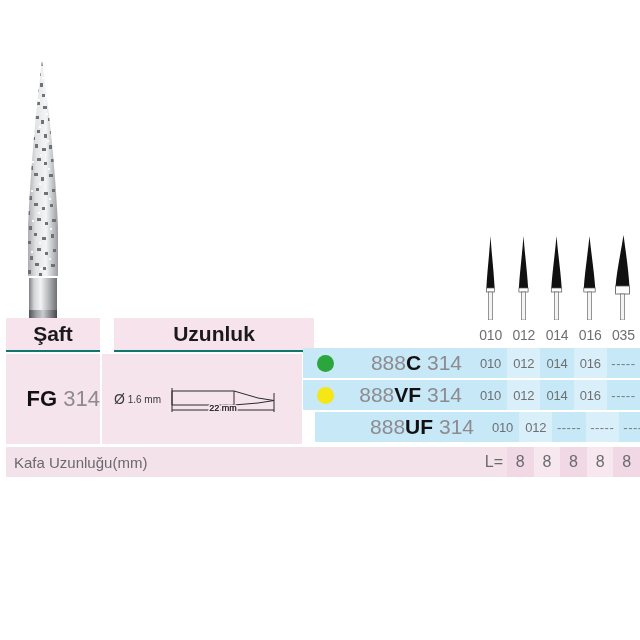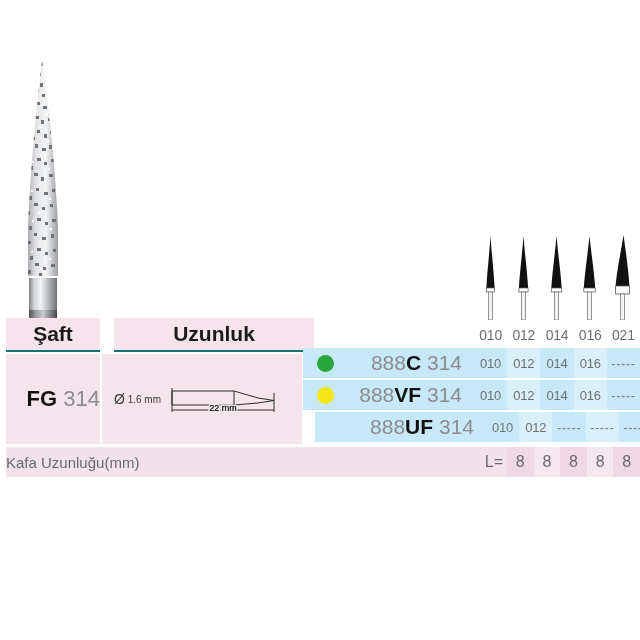--- a/index.html
+++ b/index.html
@@ -91,21 +91,21 @@
     font-size: 13px; color: #6f6f72; letter-spacing: -0.2px;
   }
   .val-cell.alt  { background: #c7e8f7; }
   .val-cell.alt2 { background: #d9f0fa; }
   .dash { letter-spacing: 0.5px; color: #7b7b80; }
 
   
   #bottom-row { position: absolute; left: 6px; top: 447px; width: 634px; height: 30px; display: flex; }
   #bottom-label {
     width: 465px; background: #f4e2ea;
-    display: flex; align-items: center; padding-left: 0;
+    display: flex; align-items: center; padding-left: 8px;
     font-size: 15px; color: #6a6a6e;
   }
   #bottom-eq {
     width: 36px; background: #f4e2ea;
     display: flex; align-items: center; justify-content: flex-end;
     font-size: 16px; color: #6a6a6e; padding-right: 4px;
   }
   .len-cell {
     flex: 1 1 0; display: flex; align-items: center; justify-content: center;
     font-size: 16px; color: #6a6a6e;
@@ -279,21 +279,21 @@
         <rect x="14.6" y="62" width="3.8" height="26" fill="#f4f4f4" stroke="#6a6a6a" stroke-width="0.7"></rect>
       </svg>
     </div>
   </div>
 
   <div id="size-label-row">
     <div class="size-label">010</div>
     <div class="size-label">012</div>
     <div class="size-label">014</div>
     <div class="size-label">016</div>
-    <div class="size-label">021</div>
+    <div class="size-label">035</div>
   </div>
 
   <div id="left-table">
     <div class="pink-head" id="head-saft">Şaft</div>
     <div class="pink-head" id="head-uzunluk">Uzunluk</div>
 
     <div class="pink-body" id="body-saft">
       <span id="saft-value"><b>FG</b> <span>314</span></span>
     </div>
 

